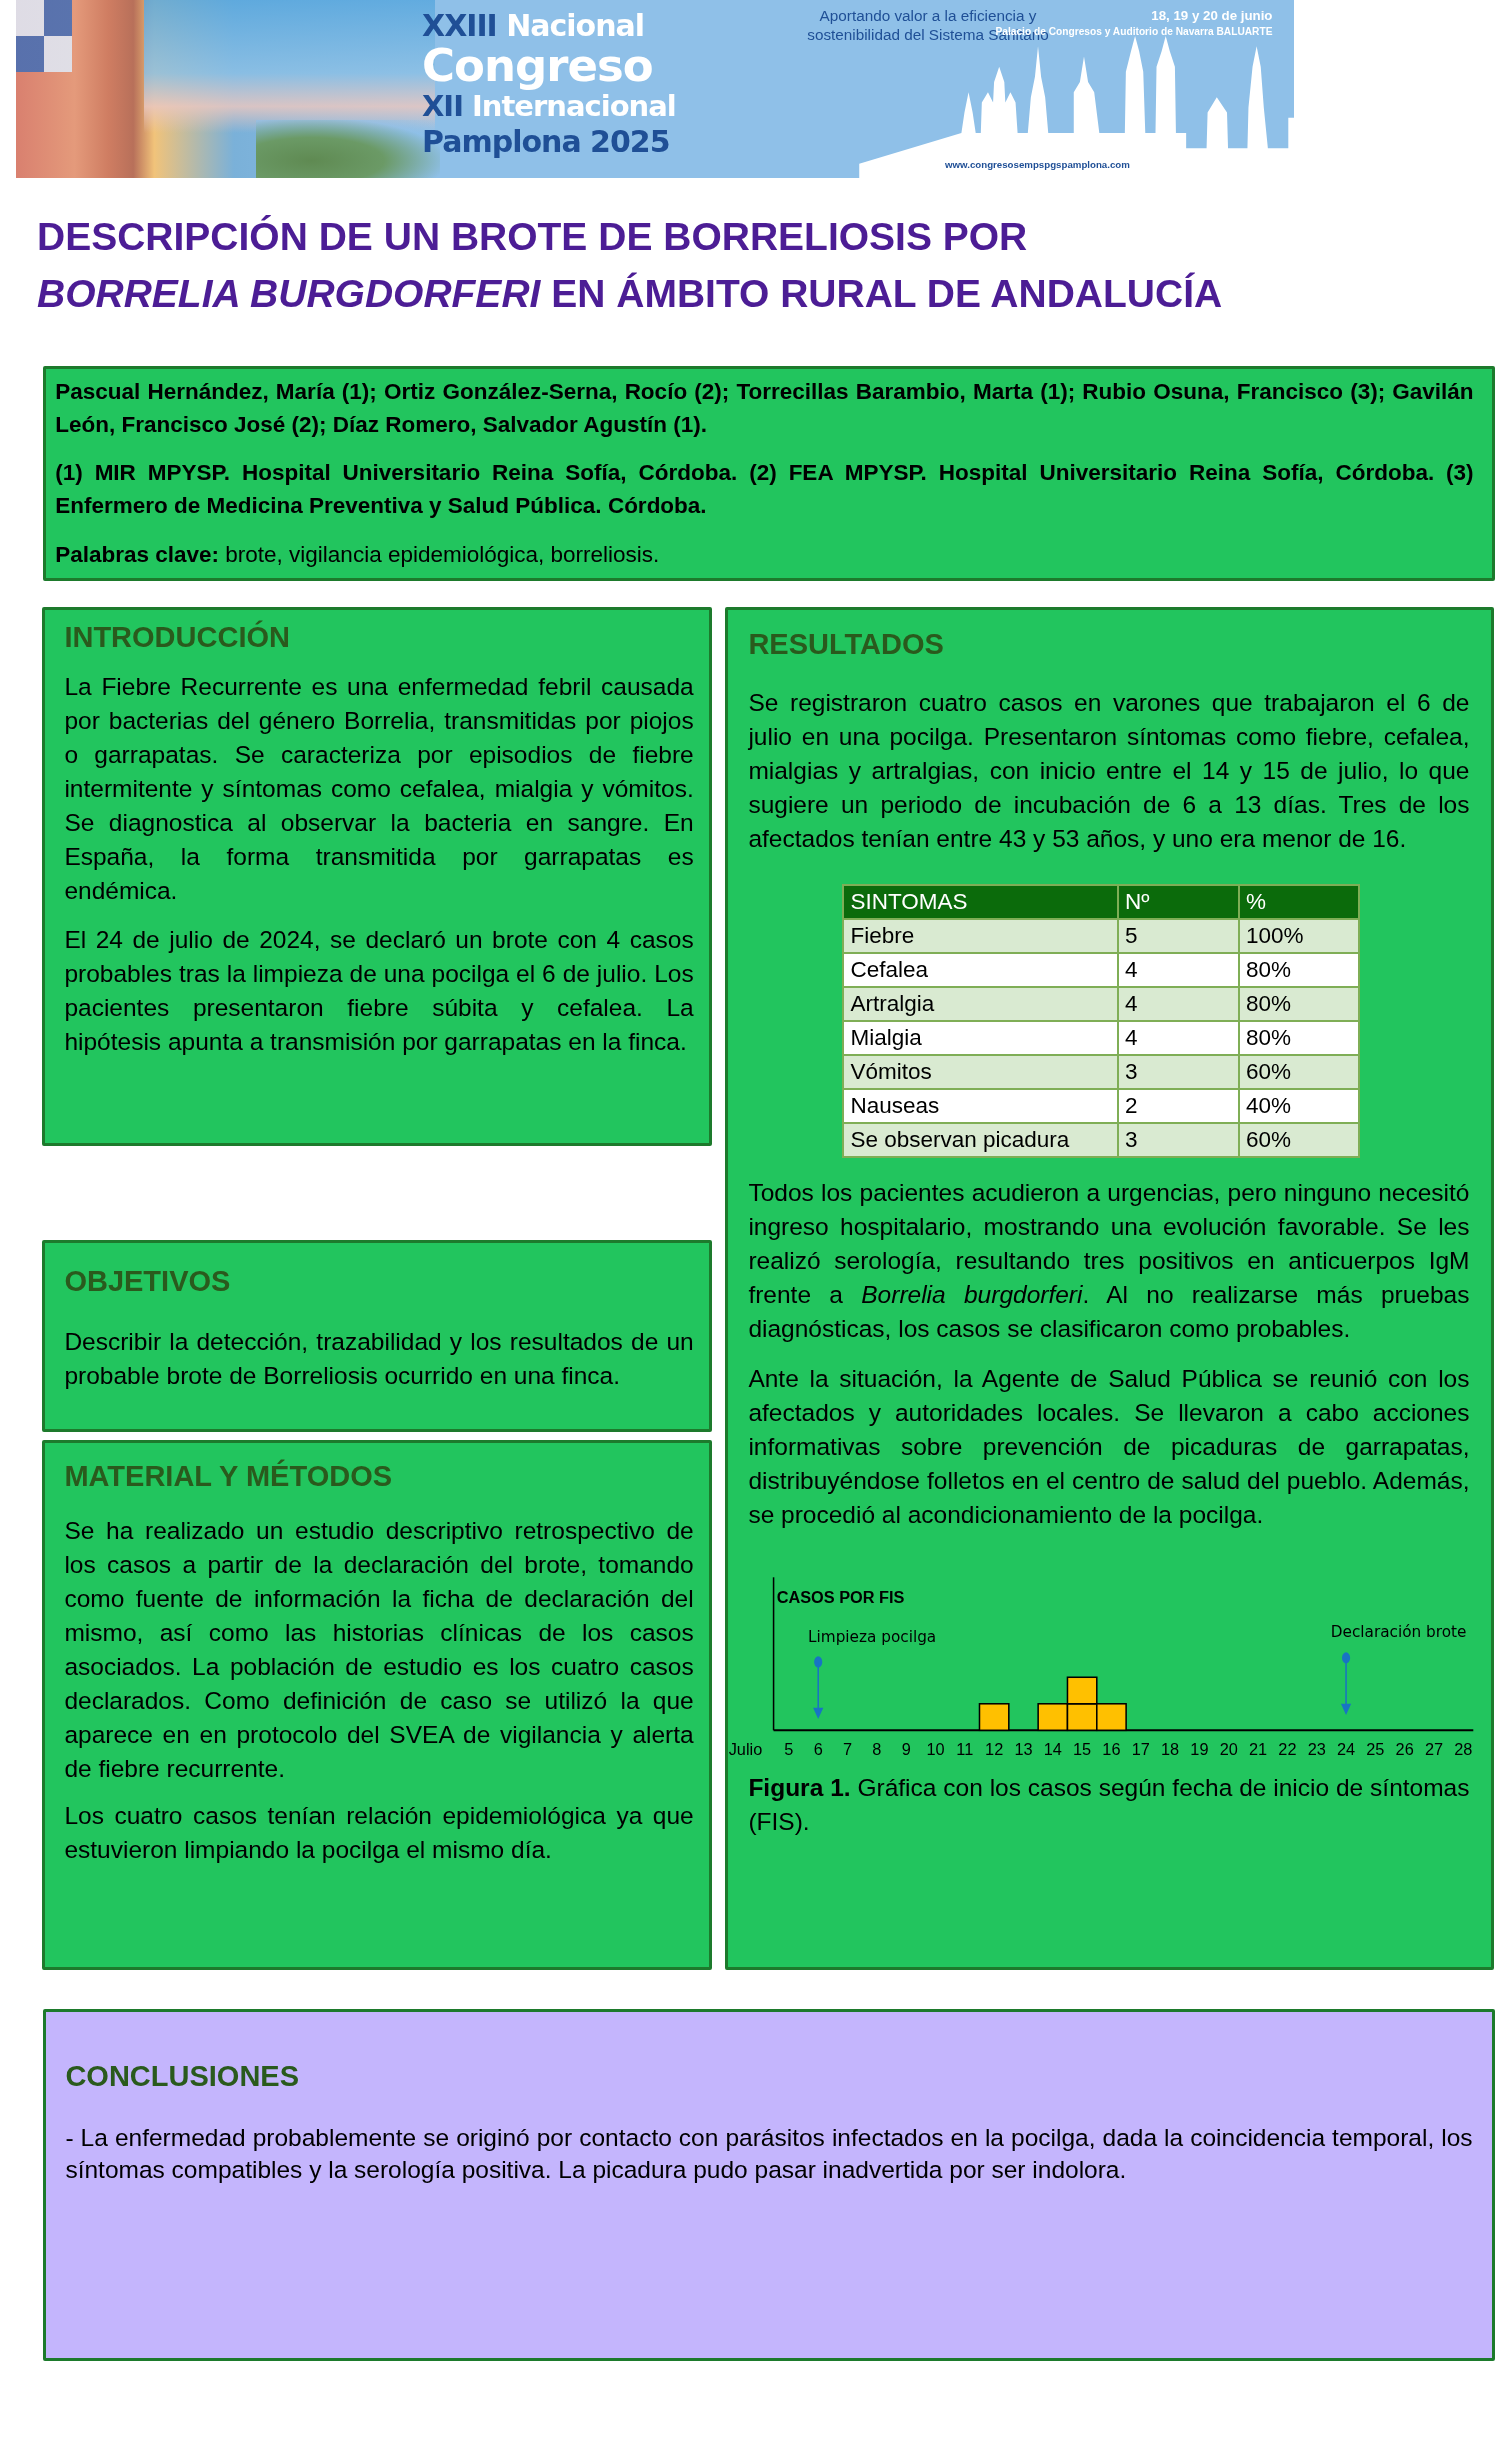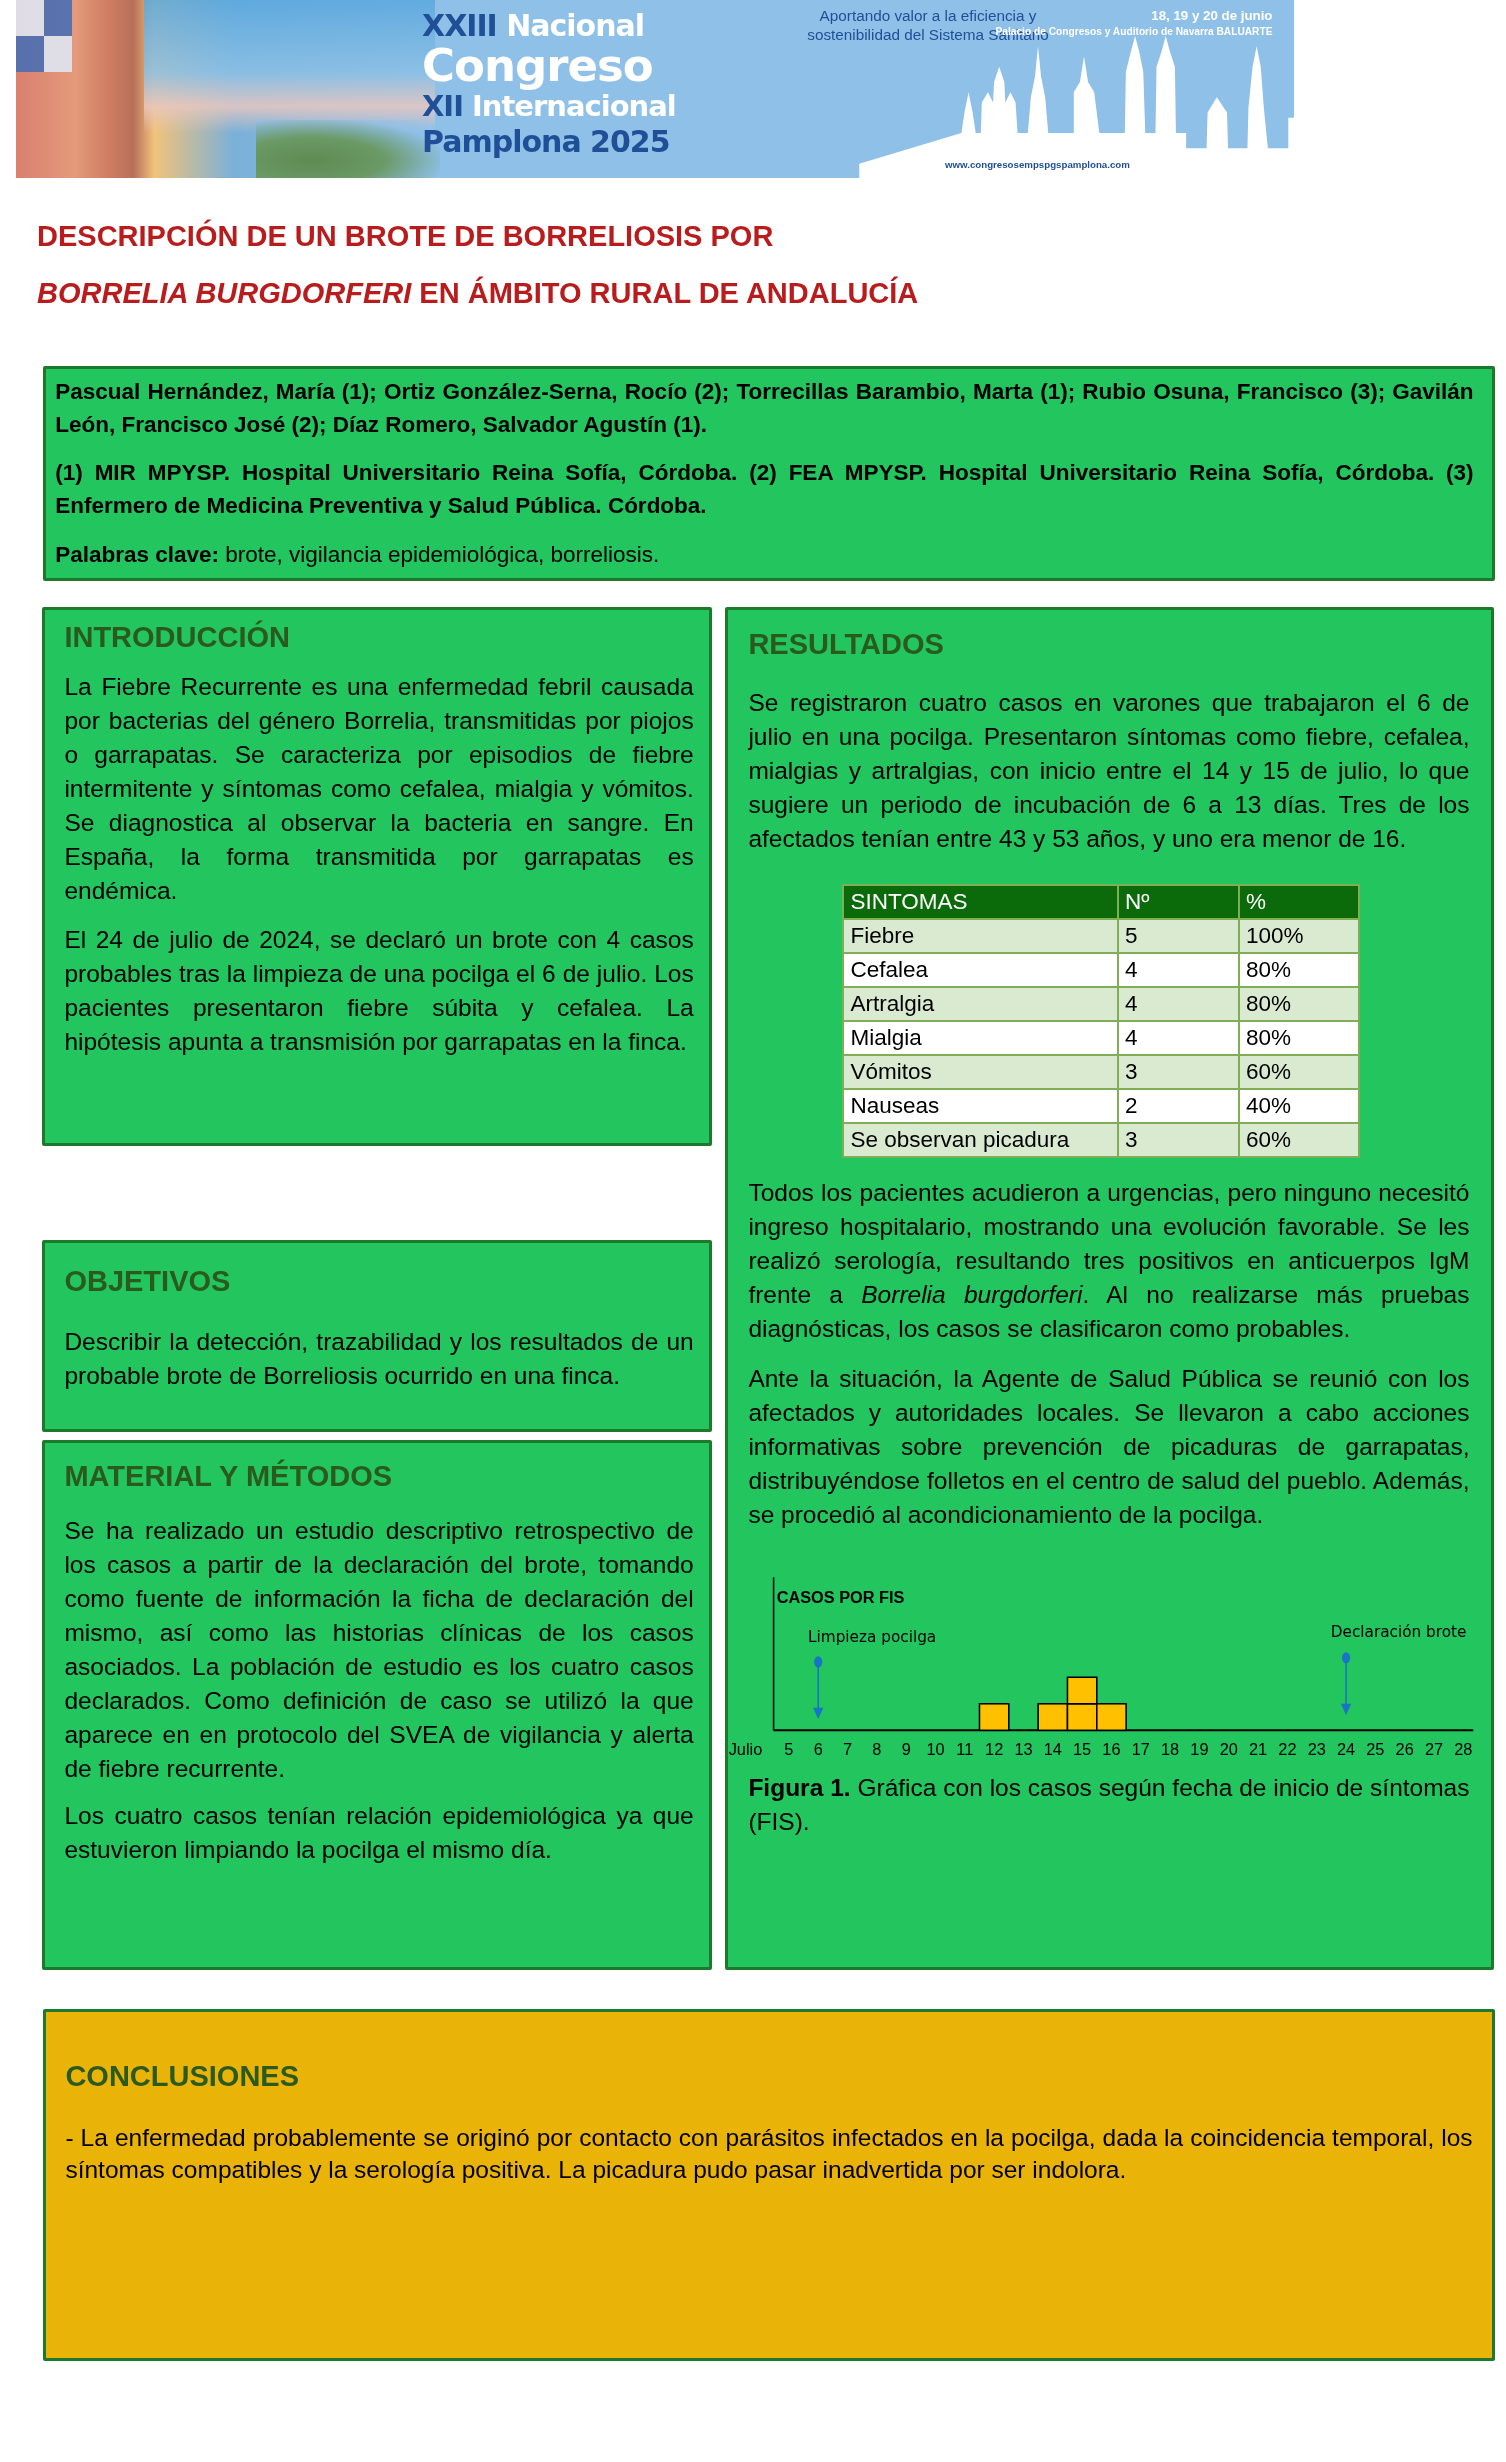--- a/index.html
+++ b/index.html
@@ -29,21 +29,21 @@
   .banner .dates .d1 { font-size: 13.3px; }
   .banner .dates .d2 { font-size: 10.2px; margin-top: 3.1px; }
   .banner .skyline { position: absolute; left: 843px; top: 36px; width: 664px; height: 142px; }
   .banner .url { position: absolute; left: 929px; top: 159px; font-size: 9.7px; color: #1f4f96; font-weight: bold; }
   .banner .soc { position: absolute; left: 1380px; top: 147px; display: flex; align-items: center; gap: 4.1px; }
   .banner .soc .mark { width: 13.3px; height: 21.5px; background: linear-gradient(90deg,#1f4f96 0 55%, #8fc0e8 55% 100%); border-radius: 1px; }
   .banner .soc .txt { font-size: 5.6px; color: #1f4f96; line-height: 6.1px; }
   .banner .soc .txt b { font-size: 6.6px; color: #111; font-style: italic; }
 
   
-  .poster-title { position: absolute; left: 37px; top: 208px; width: 1441px; font-weight: bold; font-size: 29px; line-height: 57px; color: #b91c1c; }
+  .poster-title { position: absolute; left: 37px; top: 208px; width: 1441px; font-weight: bold; font-size: 39px; line-height: 57px; color: #4c1d95; }
   .poster-title em { font-style: italic; }
 
   
   .box { position: absolute; border: 3.1px solid #1d7a2c; border-radius: 2px; background: #22c55e; }
   .box h2 { color: #2a5a1d; font-weight: bold; font-size: 29px; line-height: 1; }
   .box p { font-size: 24.5px; line-height: 34px; text-align: justify; }
 
   .authors { left: 43px; top: 366px; width: 1452px; height: 215px; padding: 0 18.4px 0 9.2px; }
   .authors .names { font-weight: bold; font-size: 22.5px; line-height: 33px; text-align: justify; margin-top: 6.1px; }
   .authors .aff { font-weight: bold; font-size: 22.5px; line-height: 33px; text-align: justify; margin-top: 15.3px; }
@@ -72,21 +72,21 @@
   .sym-table th.c, .sym-table td.c { text-align: left; }
   .sym-table tr.odd td { background: #d9ead1; }
   .sym-table tr.even td { background: #ffffff; }
   .sym-table col.c1 { width: 276px; } .sym-table col.c2 { width: 122px; } .sym-table col.c3 { width: 121px; }
 
   .chart { position: relative; margin-top: 30px; width: 746px; height: 204px; margin-left: -20.4px; }
   .chart svg { position: absolute; left: 0; top: 0; }
   .caption { margin-top: 5.1px; font-size: 20.4px; line-height: 24.5px; }
   .caption b { font-weight: bold; }
 
-  .conclusiones { left: 43px; top: 2009px; width: 1452px; height: 352px; background: #eab308; border-width: 3.1px; padding: 30px 19.4px 0 19.4px; }
+  .conclusiones { left: 43px; top: 2009px; width: 1452px; height: 352px; background: #c4b5fd; border-width: 3.1px; padding: 30px 19.4px 0 19.4px; }
   .conclusiones h2 { margin-top: 20.4px; }
   .conclusiones p { font-size: 24.5px; line-height: 32px; margin-top: 31px; }
   .conclusiones p + p { margin-top: 20.4px; }
 </style>
 </head>
 <body>
 
 <header class="banner">
   <div class="photo">
     <div class="sky"></div>

